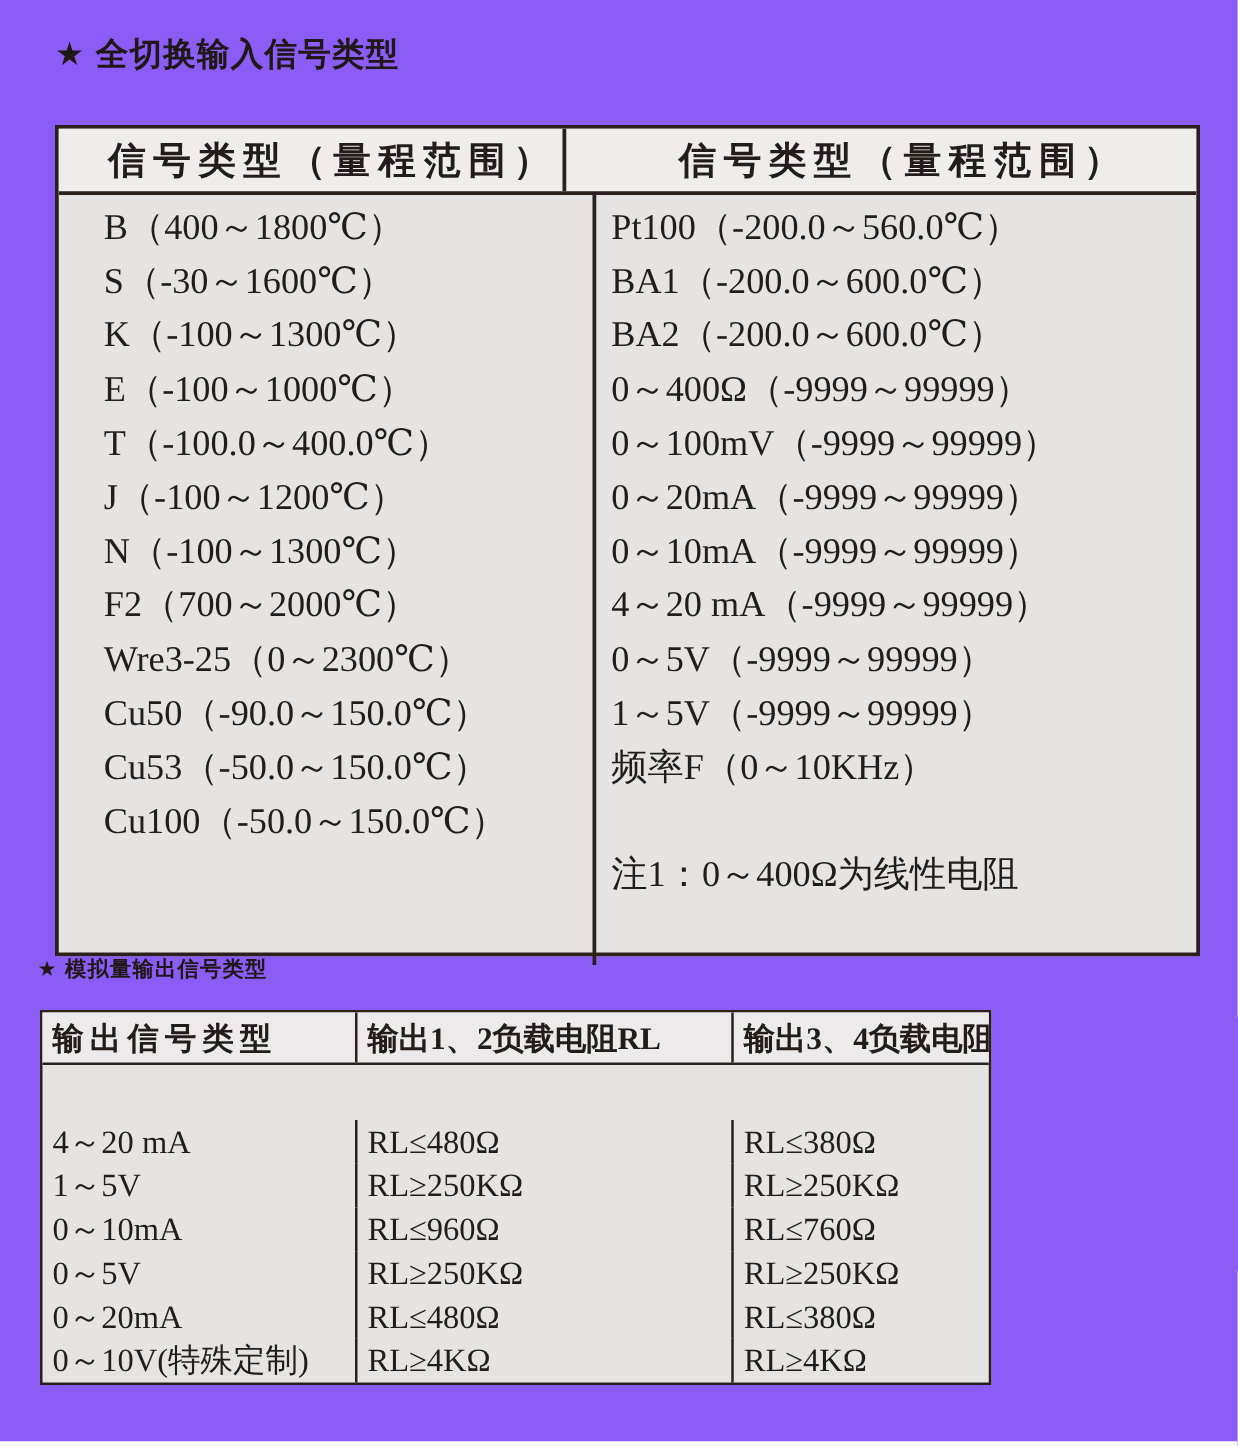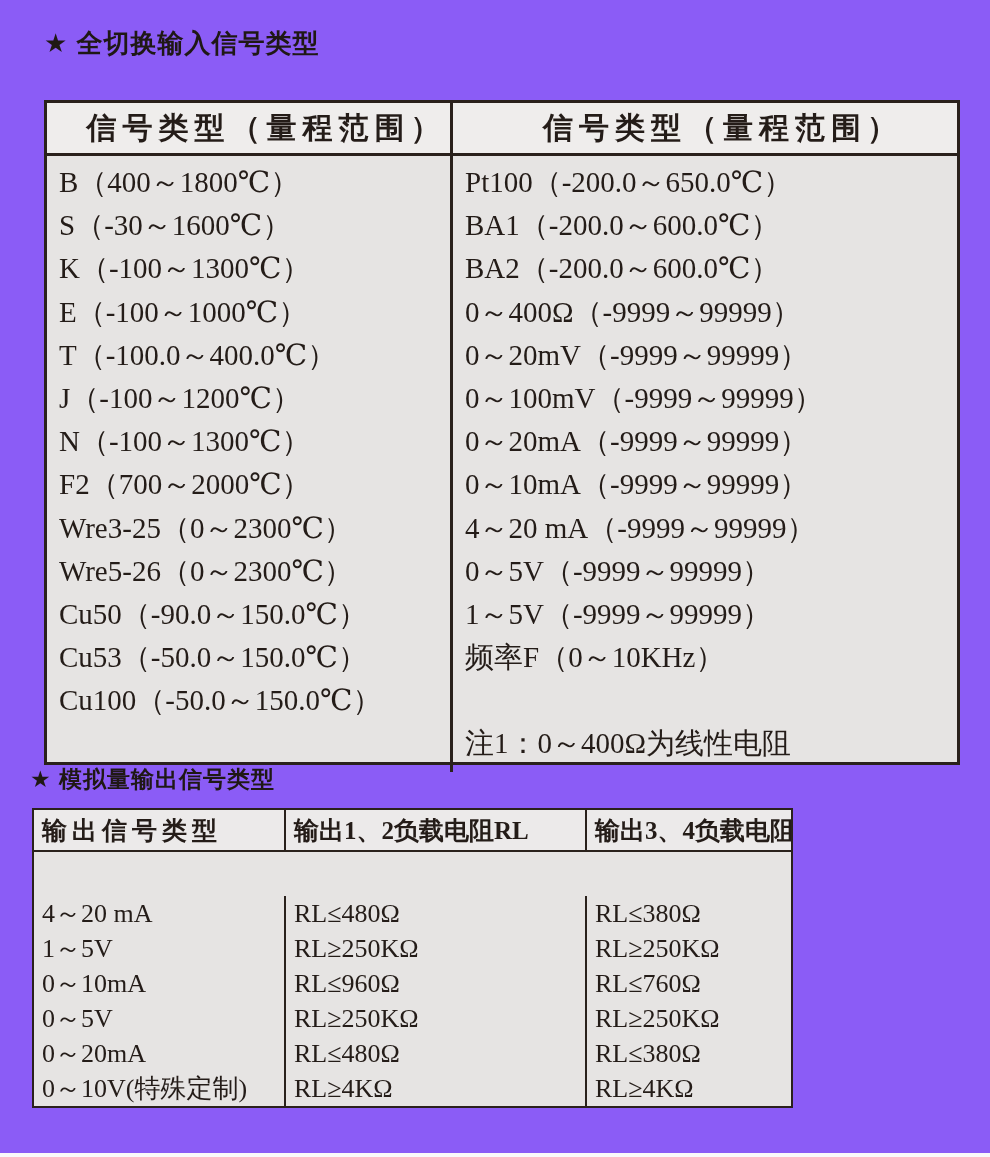--- a/index.html
+++ b/index.html
@@ -12,21 +12,21 @@
     color:#241c18;
   }
   .sec-title {
     position:absolute;
     font-family:"Liberation Sans","DejaVu Sans",sans-serif;
     font-weight:bold;
     color:#1f1815;
     white-space:nowrap;
   }
   #title1 { left:44px; top:26px; font-size:26px; letter-spacing:1px; }
-  #title2 { left:30px; top:764px; font-size:23px; letter-spacing:1px; }
+  #title2 { left:30px; top:764px; font-size:17px; letter-spacing:1px; }
 
   
   .t1 {
     position:absolute; left:44px; top:100px;
     width:916px; height:665px;
     box-sizing:border-box;
     border:3px solid #2a211c;
     background:#e6e4e3;
   }
   .t1-header {
@@ -35,21 +35,21 @@
     background:#efedec;
     box-sizing:border-box;
   }
   .t1-header .hcell {
     display:flex; align-items:center; justify-content:center;
     font-size:30px; font-weight:bold; letter-spacing:6px;
     white-space:nowrap; box-sizing:border-box;padding-left:36px;
   }
   .t1-header .h-left { width:406px; border-right:3px solid #2a211c; }
   .t1-header .h-right { flex:1; }
-  .t1-body { display:flex; height:616px; }
+  .t1-body { display:flex; height:616px;padding-left:24px; }
   .t1col { box-sizing:border-box; padding:5px 0 0 12px; overflow:hidden; }
   .t1col.left { width:406px; border-right:3px solid #2a211c; }
   .t1col.right { flex:1; }
   .line {
     height:43.2px; line-height:43.2px;
     font-size:29px; white-space:nowrap;
   }
 
   
   .t2 {
@@ -101,31 +101,29 @@
       <div class="t1col left">
         <div class="line">B（400～1800℃）</div>
         <div class="line">S（-30～1600℃）</div>
         <div class="line">K（-100～1300℃）</div>
         <div class="line">E（-100～1000℃）</div>
         <div class="line">T（-100.0～400.0℃）</div>
         <div class="line">J（-100～1200℃）</div>
         <div class="line">N（-100～1300℃）</div>
         <div class="line">F2（700～2000℃）</div>
         <div class="line">Wre3-25（0～2300℃）</div>
-        <div class="line">Wre5-26（0～2300℃）</div>
         <div class="line">Cu50（-90.0～150.0℃）</div>
         <div class="line">Cu53（-50.0～150.0℃）</div>
         <div class="line">Cu100（-50.0～150.0℃）</div>
       </div>
       <div class="t1col right">
-        <div class="line">Pt100（-200.0～650.0℃）</div>
+        <div class="line">Pt100（-200.0～560.0℃）</div>
         <div class="line">BA1（-200.0～600.0℃）</div>
         <div class="line">BA2（-200.0～600.0℃）</div>
         <div class="line">0～400Ω（-9999～99999）</div>
-        <div class="line">0～20mV（-9999～99999）</div>
         <div class="line">0～100mV（-9999～99999）</div>
         <div class="line">0～20mA（-9999～99999）</div>
         <div class="line">0～10mA（-9999～99999）</div>
         <div class="line">4～20 mA（-9999～99999）</div>
         <div class="line">0～5V（-9999～99999）</div>
         <div class="line">1～5V（-9999～99999）</div>
         <div class="line">频率F（0～10KHz）</div>
         <div class="line"></div>
         <div class="line">注1：0～400Ω为线性电阻</div>
       </div>

